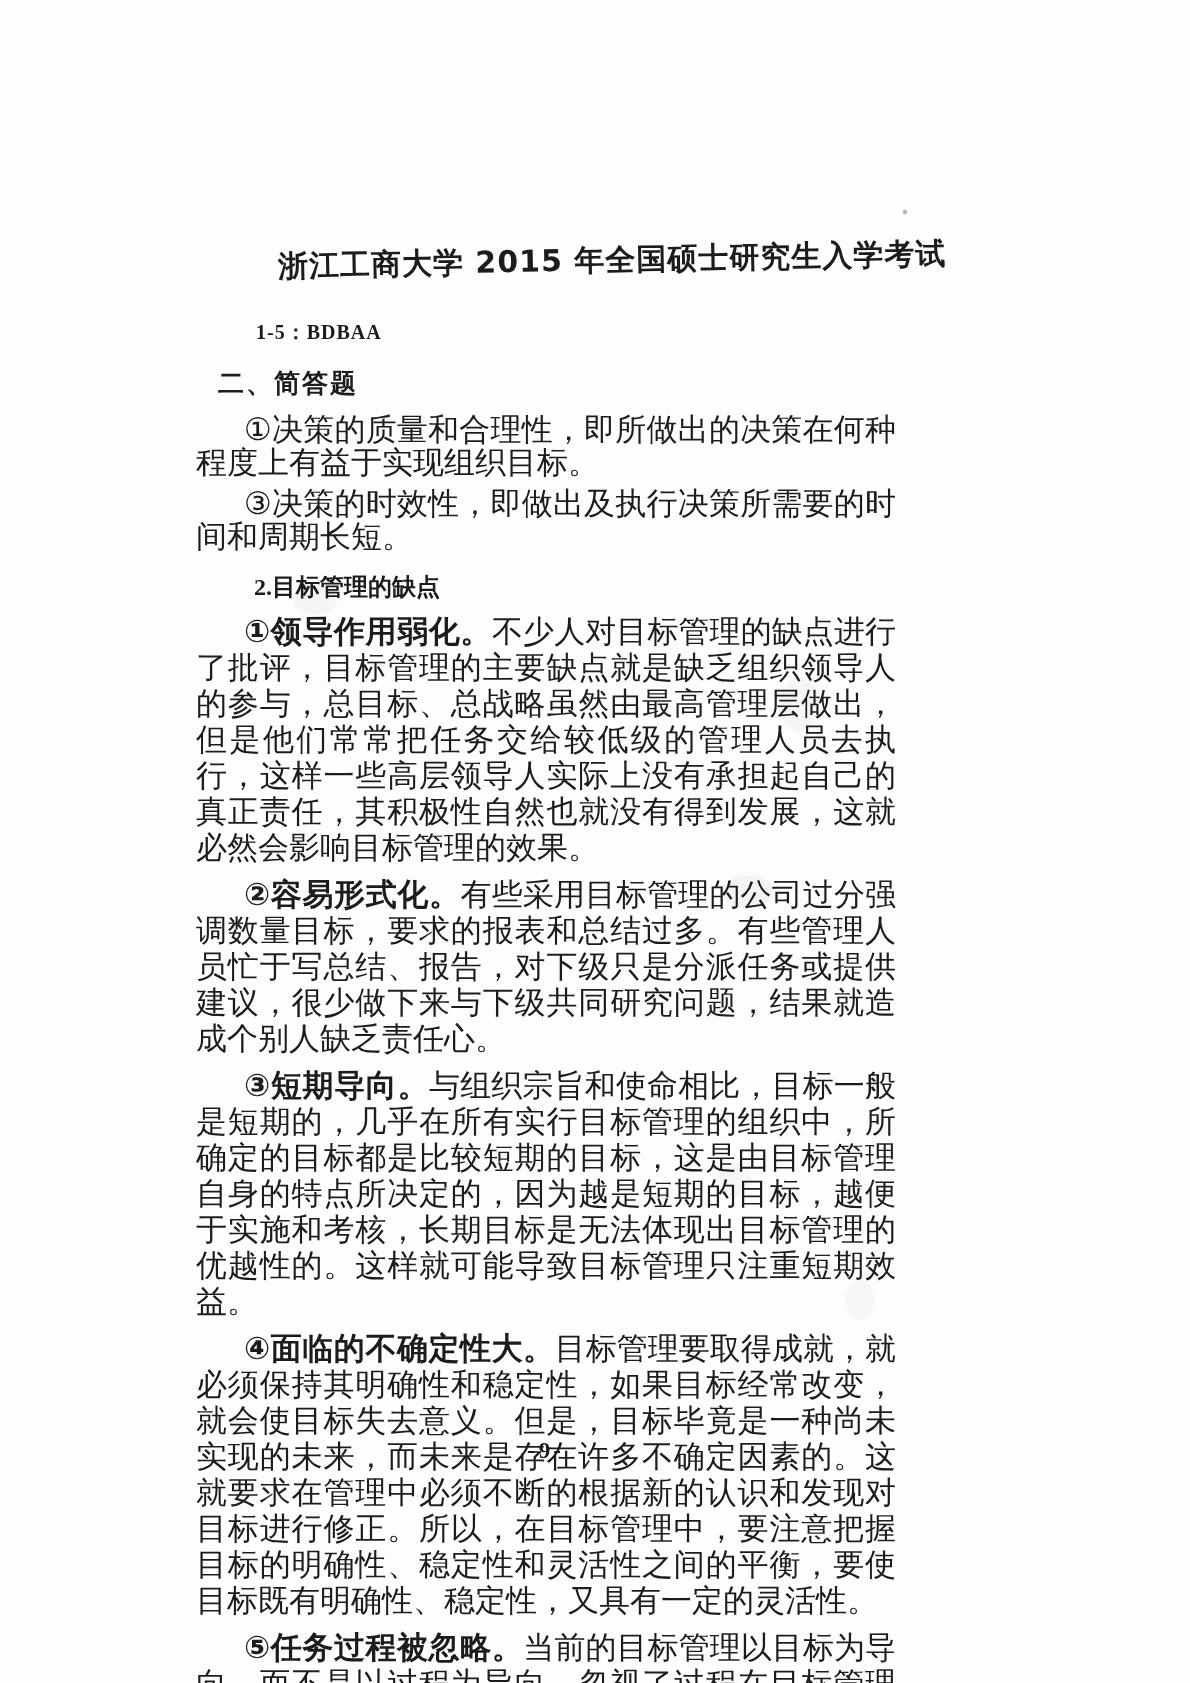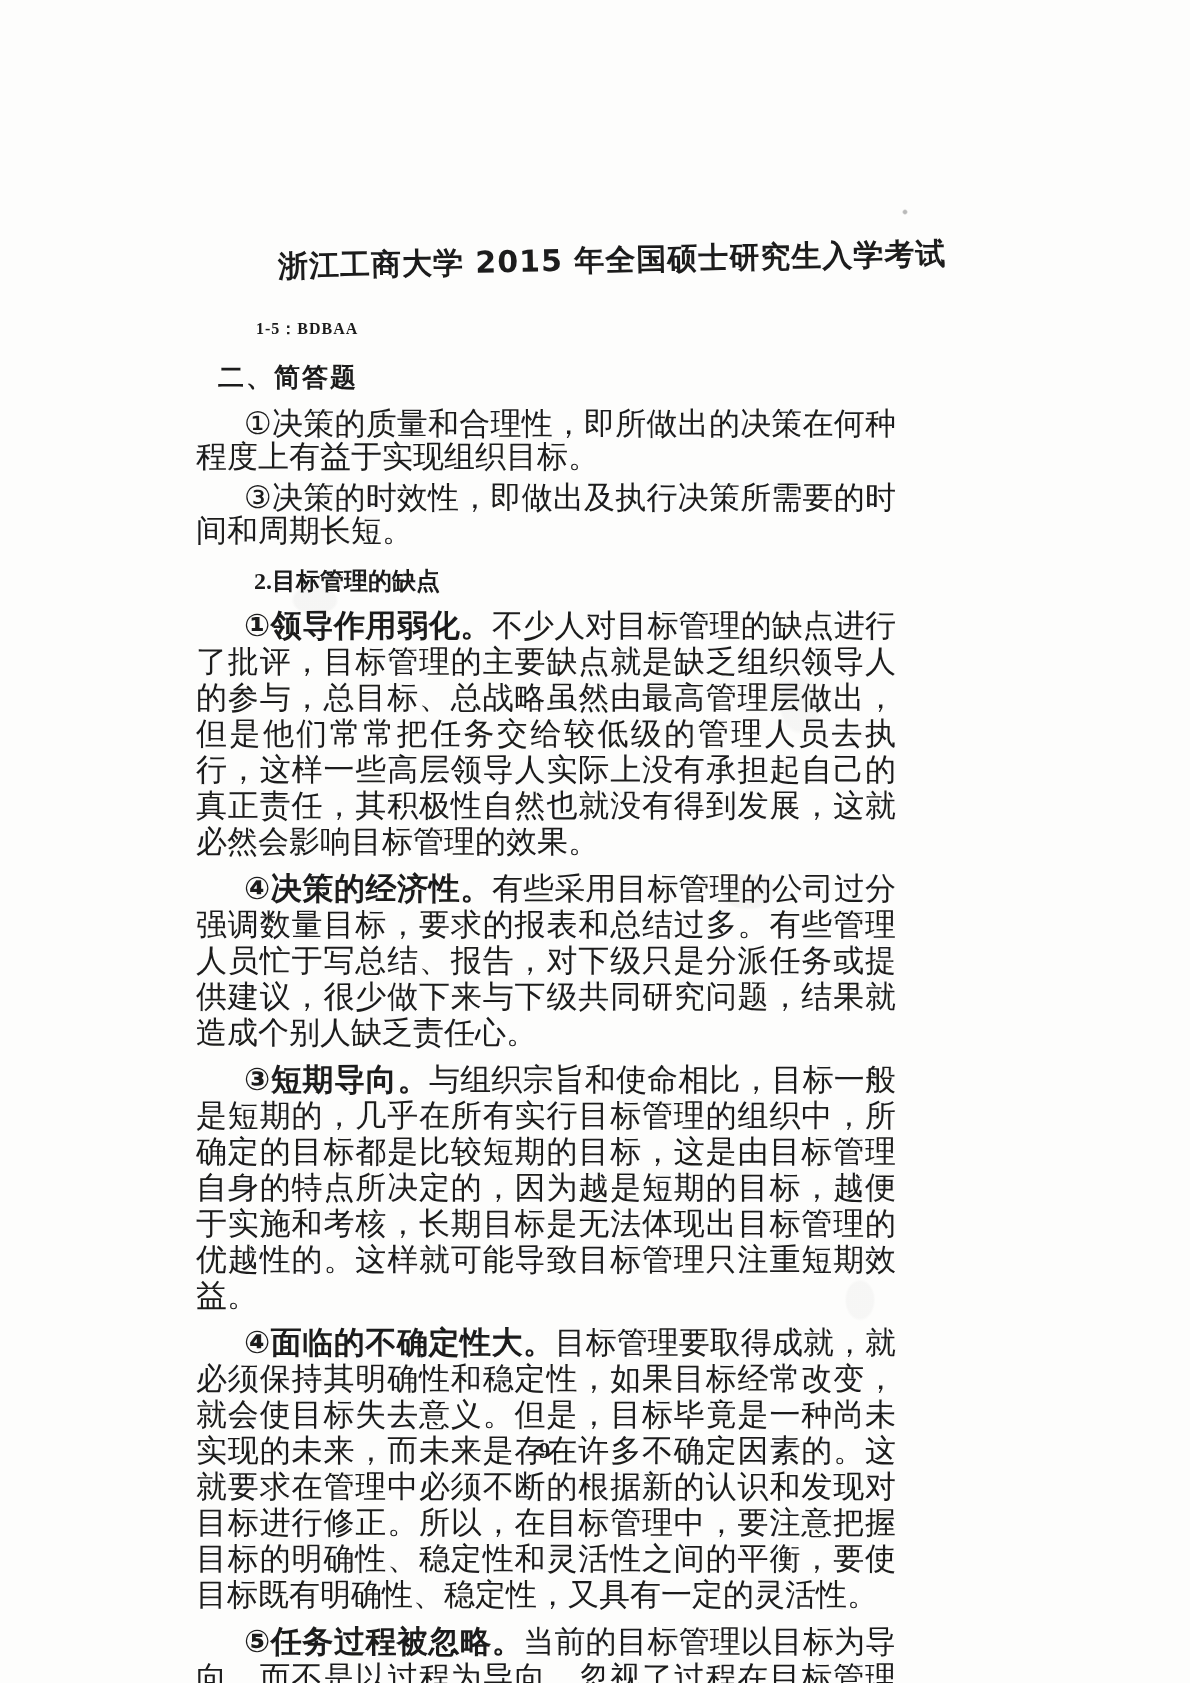--- a/index.html
+++ b/index.html
@@ -44,21 +44,21 @@
     font-weight: 700;
     letter-spacing: 2px;
     margin: 0 0 16px 22px;
   }
   .sec.second {
     margin-top: 16px;
     margin-bottom: 12px;
   }
   .ans {
     font-family: "Liberation Serif", serif;
-    font-size: 16px;
+    font-size: 20px;
     font-weight: 700;
     letter-spacing: 1px;
     margin: 0 0 20px 60px;
   }
   .qt {
     font-size: 24px;
     font-weight: 700;
     margin: 0 0 8px 58px;
   }
   .qt.q2 {
@@ -108,21 +108,21 @@
   <h2 class="sec second">二、简答题</h2>
 
 
   <p class="para p1">①决策的质量和合理性，即所做出的决策在何种程度上有益于实现组织目标。</p>
   <p class="para p1">③决策的时效性，即做出及执行决策所需要的时间和周期长短。</p>
 
   <h3 class="qt q2">2.目标管理的缺点</h3>
 
   <p class="para p2"><span class="lead">①领导作用弱化。</span><span>不少人对目标管理的缺点进行了批评，目标管理的主要缺点就是缺乏组织领导人的参与，总目标、总战略虽然由最高管理层做出，但是他们常常把任务交给较低级的管理人员去执行，这样一些高层领导人实际上没有承担起自己的真正责任，其积极性自然也就没有得到发展，这就必然会影响目标管理的效果。</span></p>
 
-  <p class="para p2"><span class="lead">④决策的经济性。</span><span>有些采用目标管理的公司过分强调数量目标，要求的报表和总结过多。有些管理人员忙于写总结、报告，对下级只是分派任务或提供建议，很少做下来与下级共同研究问题，结果就造成个别人缺乏责任心。</span></p>
+  <p class="para p2"><span class="lead">②容易形式化。</span><span>有些采用目标管理的公司过分强调数量目标，要求的报表和总结过多。有些管理人员忙于写总结、报告，对下级只是分派任务或提供建议，很少做下来与下级共同研究问题，结果就造成个别人缺乏责任心。</span></p>
 
   <p class="para p2"><span class="lead">③短期导向。</span><span>与组织宗旨和使命相比，目标一般是短期的，几乎在所有实行目标管理的组织中，所确定的目标都是比较短期的目标，这是由目标管理自身的特点所决定的，因为越是短期的目标，越便于实施和考核，长期目标是无法体现出目标管理的优越性的。这样就可能导致目标管理只注重短期效益。</span></p>
 
   <p class="para p2"><span class="lead">④面临的不确定性大。</span><span>目标管理要取得成就，就必须保持其明确性和稳定性，如果目标经常改变，就会使目标失去意义。但是，目标毕竟是一种尚未实现的未来，而未来是存在许多不确定因素的。这就要求在管理中必须不断的根据新的认识和发现对目标进行修正。所以，在目标管理中，要注意把握目标的明确性、稳定性和灵活性之间的平衡，要使目标既有明确性、稳定性，又具有一定的灵活性。</span></p>
 
   <p class="para p2"><span class="lead">⑤任务过程被忽略。</span><span>当前的目标管理以目标为导向，而不是以过程为导向，忽视了过程在目标管理中的重要性。（拓展：被誉为美国企业“质量革命”之</span></p>
 
 </div>
 
 <div class="pageno">-9-</div>

